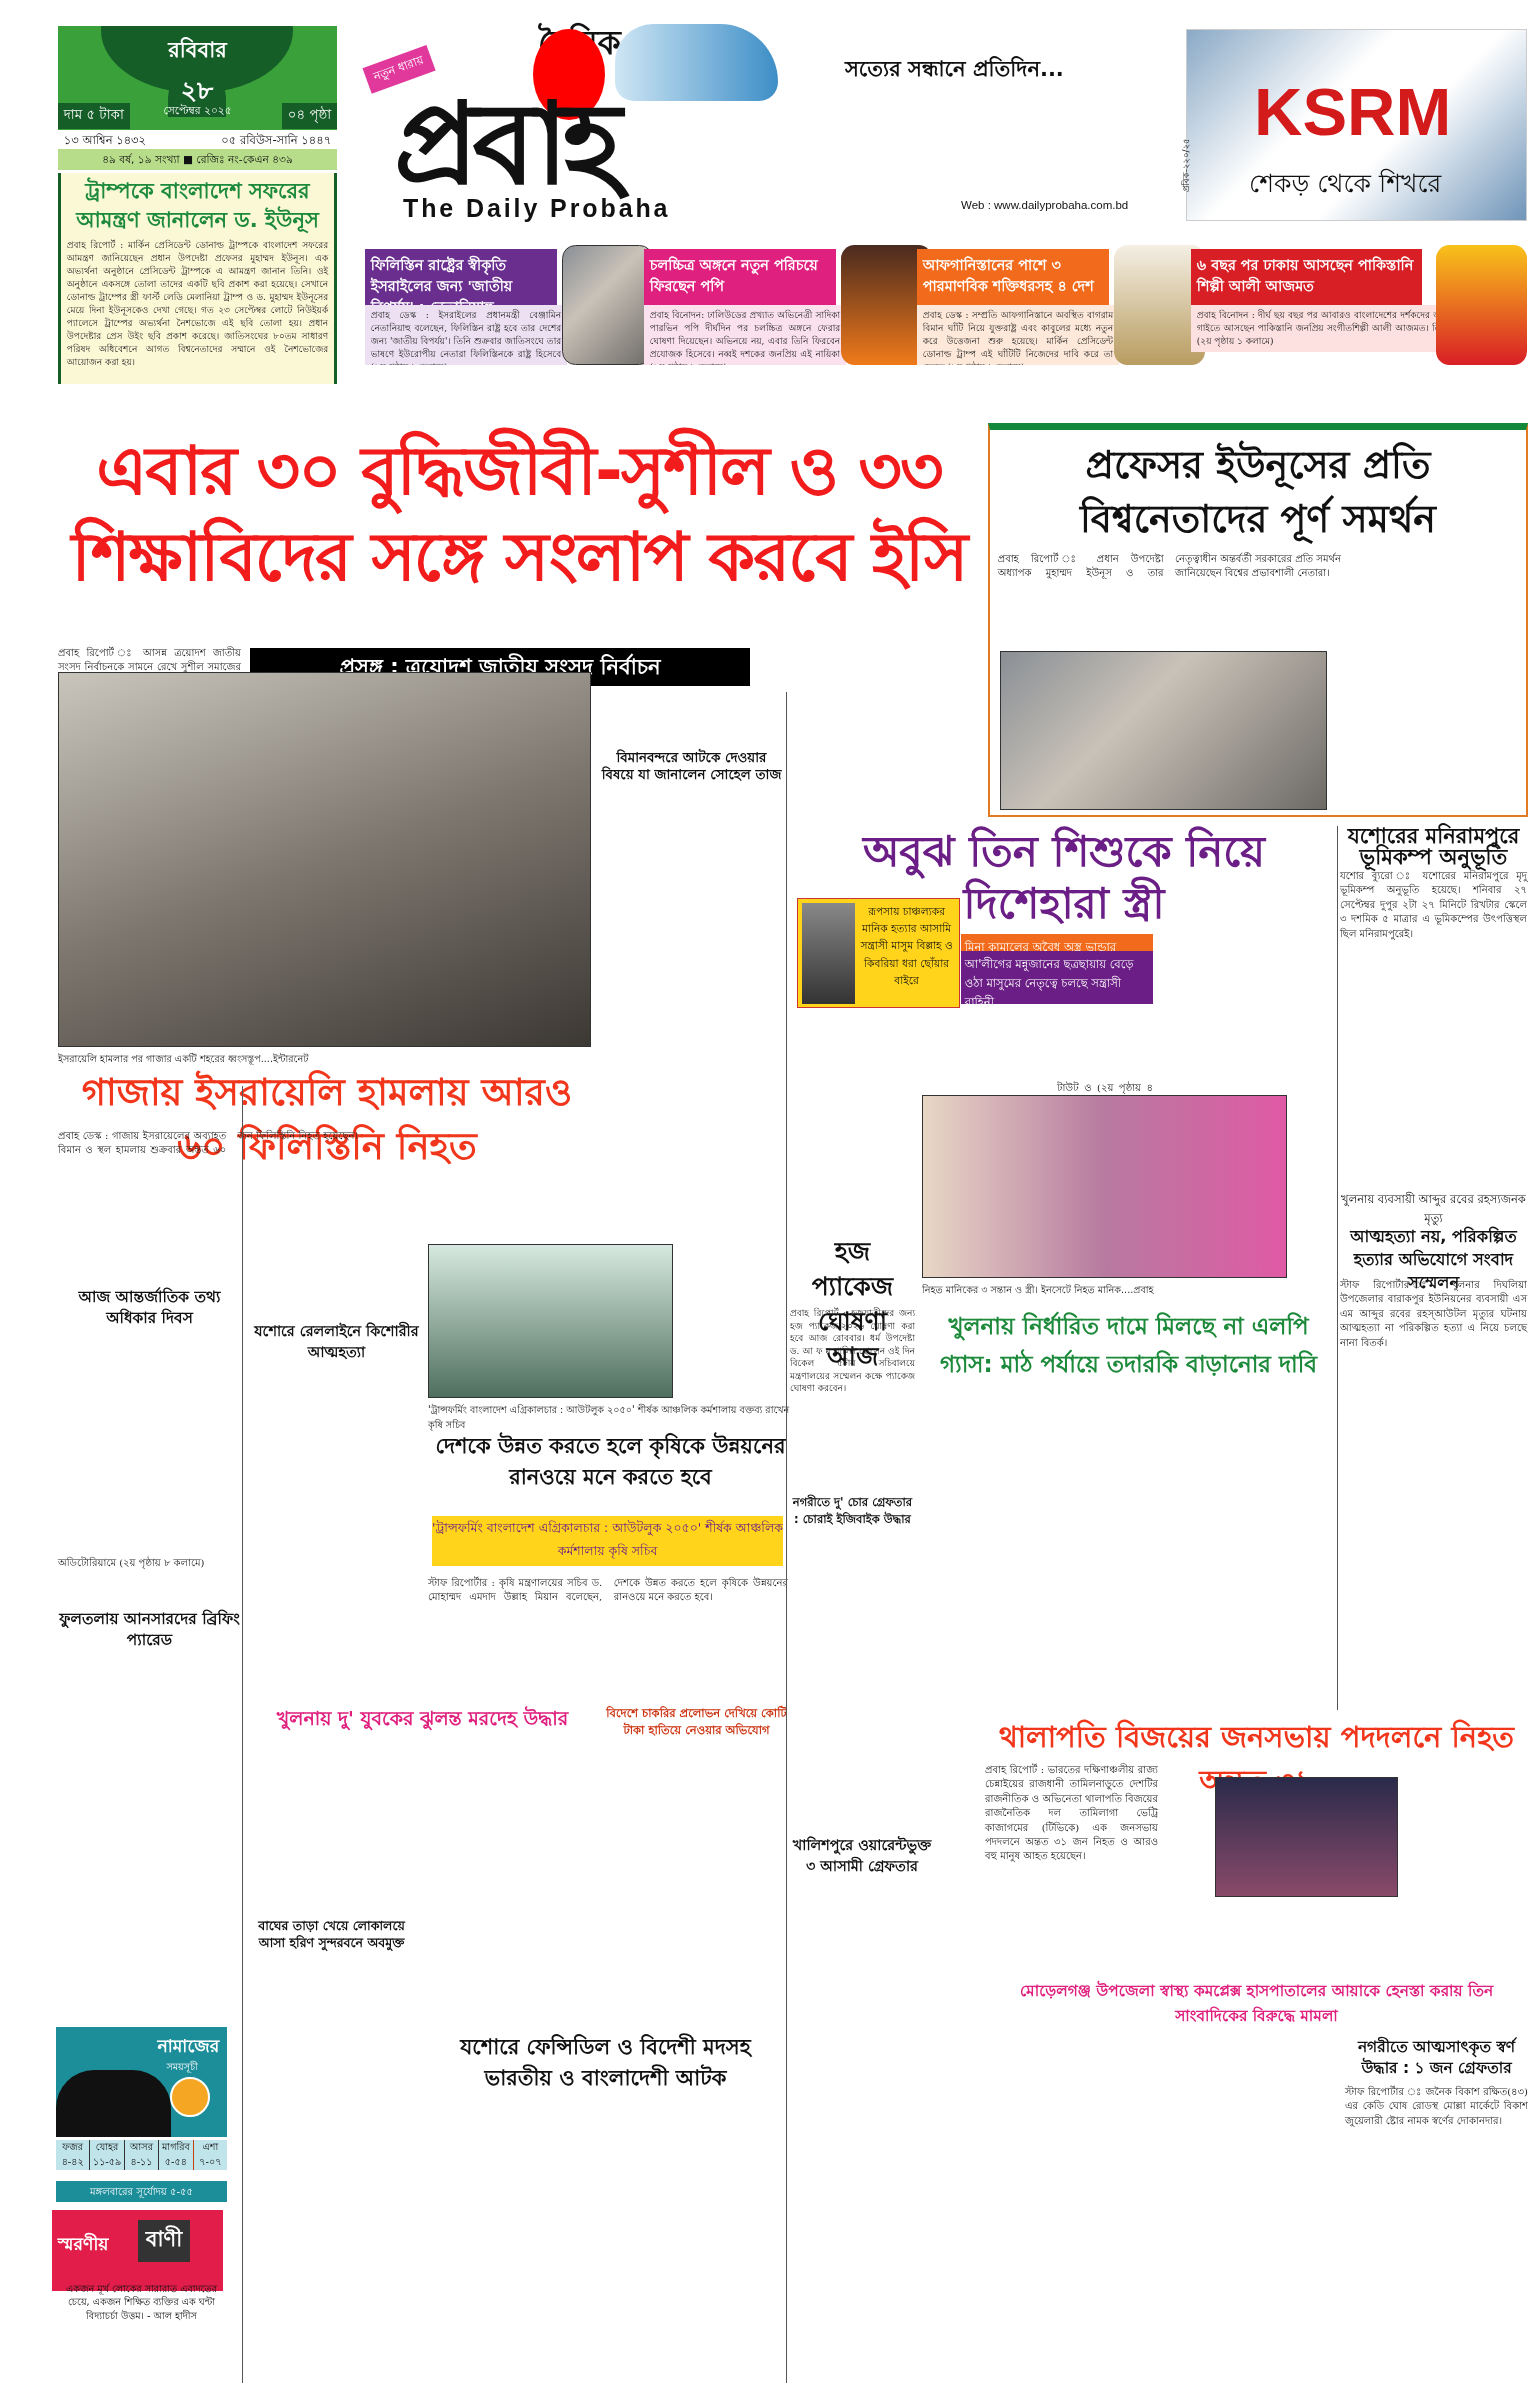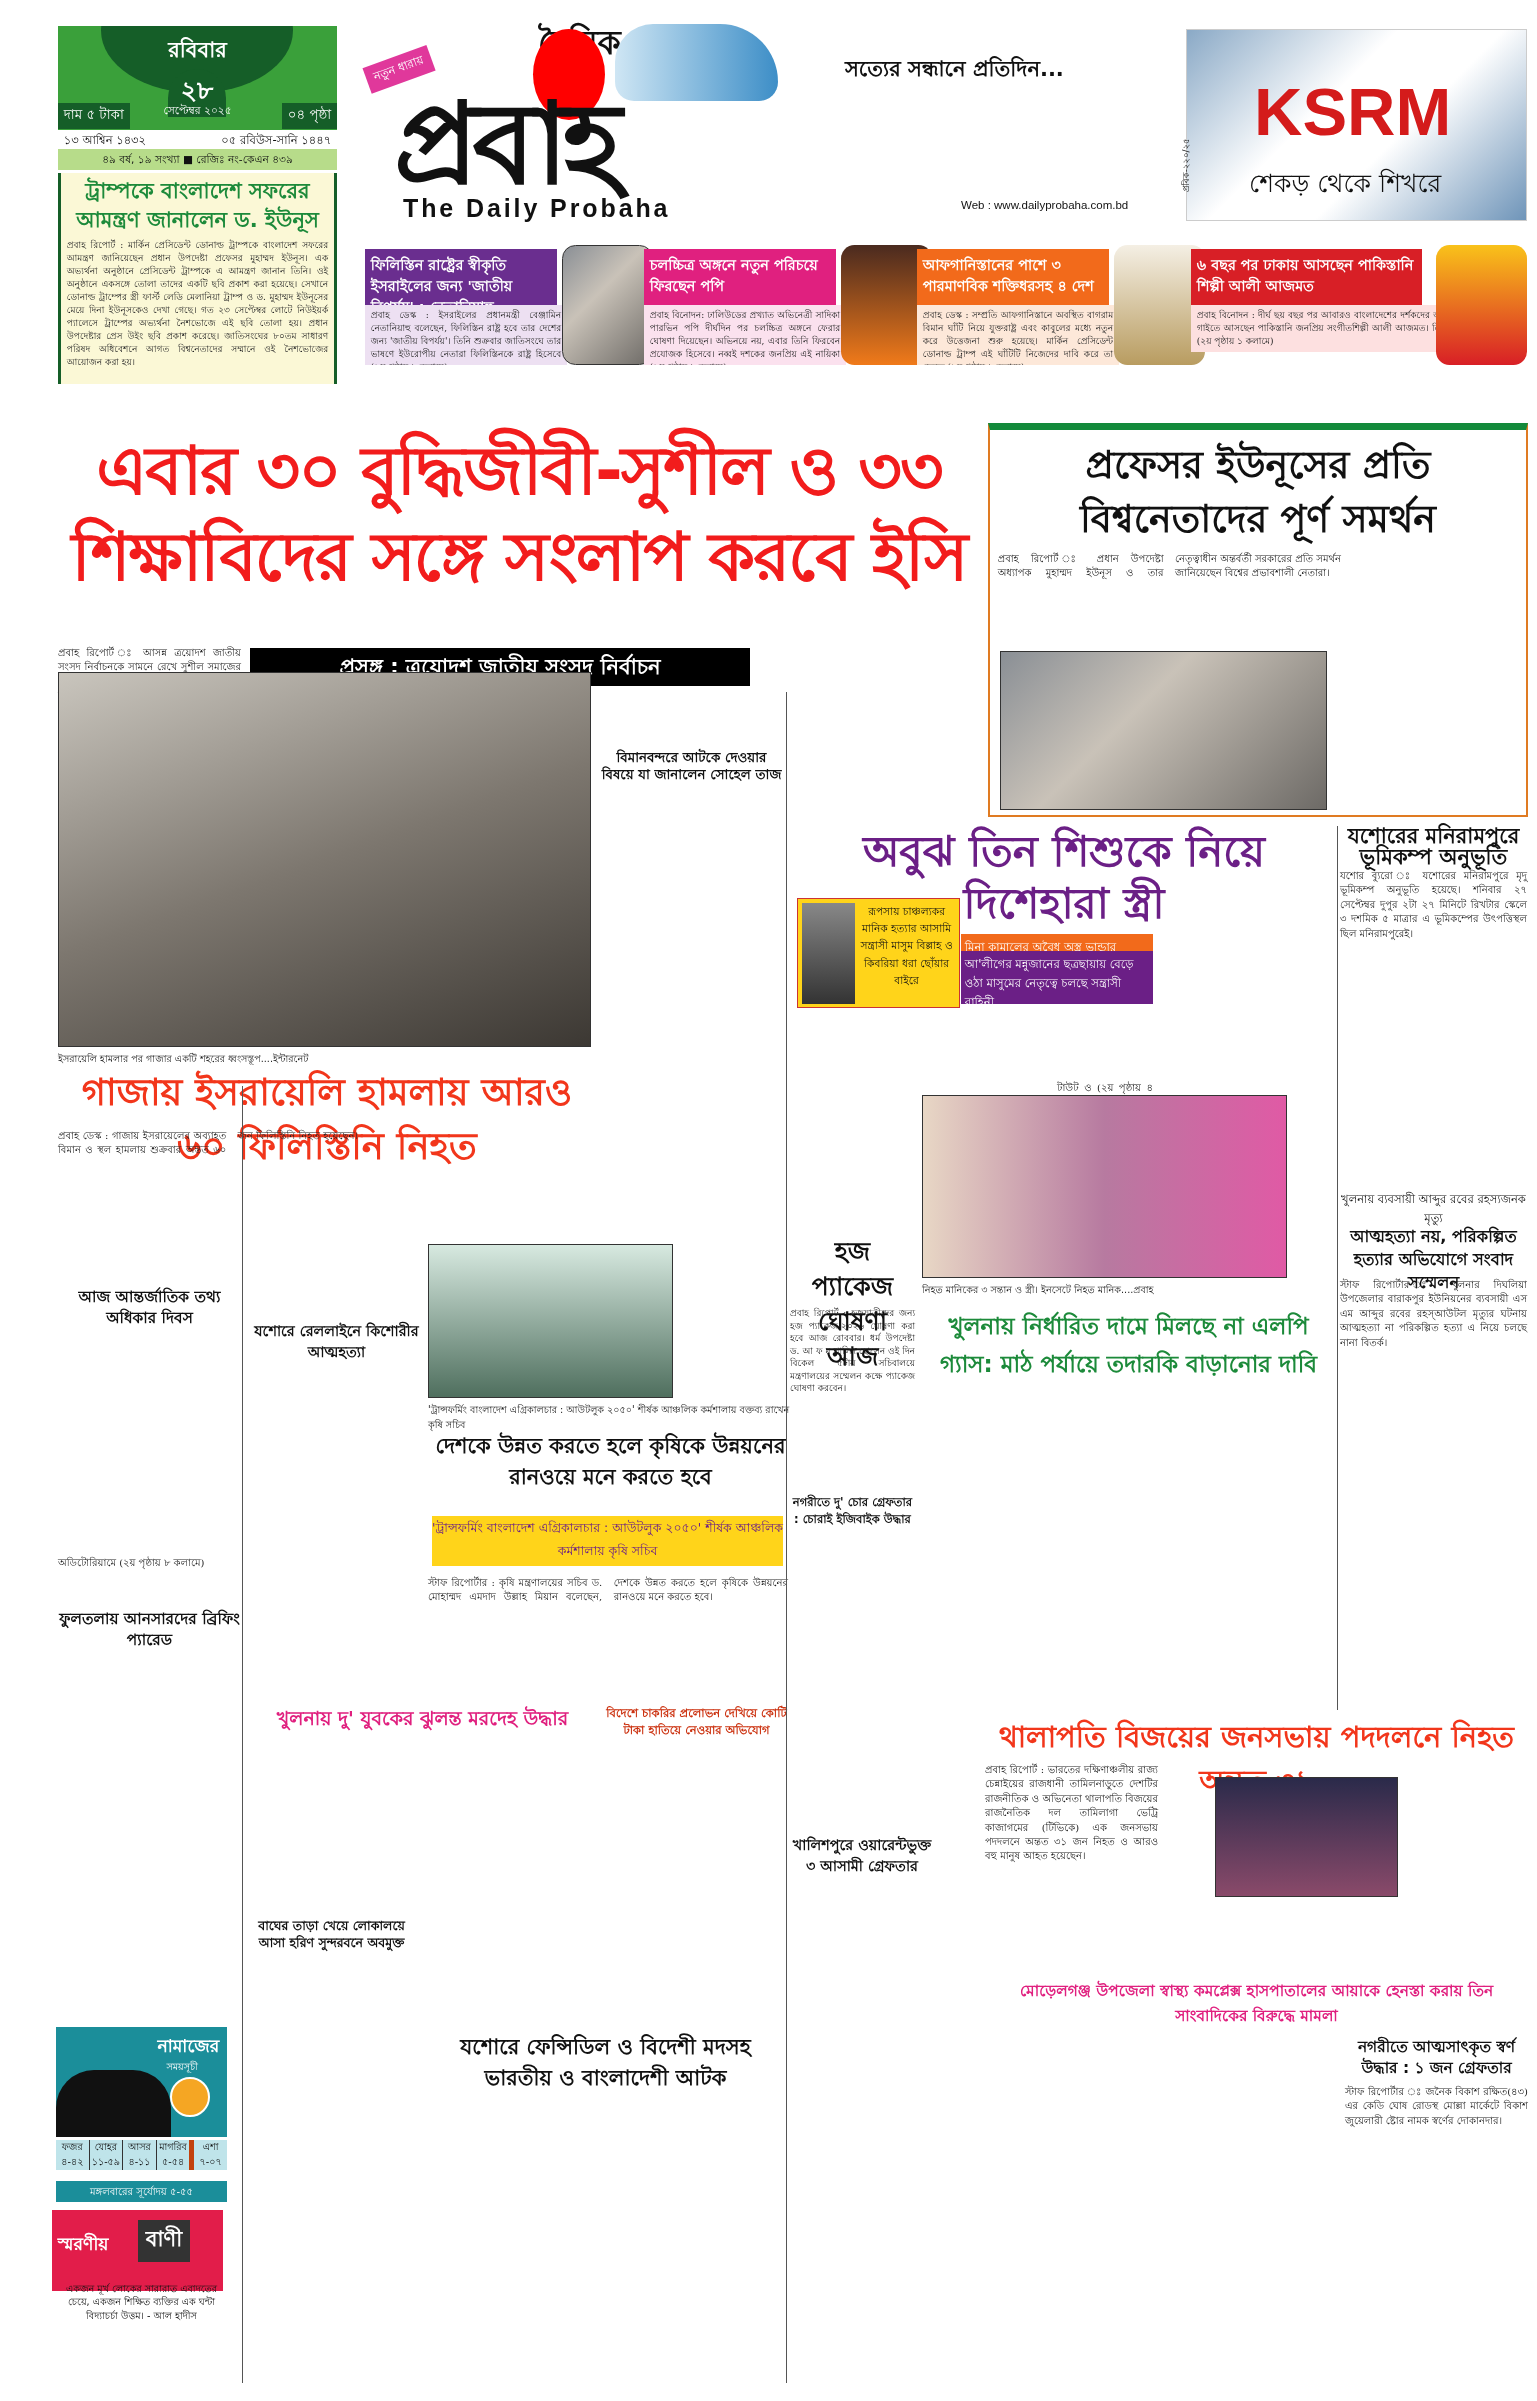--- a/index.html
+++ b/index.html
@@ -192,21 +192,21 @@
         <div>৪-৪২</div>
       </div>
     <div style="flex:1;text-align:center;font-size:9.6px;border-right:1px solid #333">
         <div>যোহর</div>
         <div>১১-৫৯</div>
       </div>
     <div style="flex:1;text-align:center;font-size:9.6px;border-right:1px solid #333">
         <div>আসর</div>
         <div>৪-১১</div>
       </div>
-    <div style="flex:1;text-align:center;font-size:9.6px;border-right:5px solid #c2410c">
+    <div style="flex:1;text-align:center;font-size:9.6px;border-right:1px solid #c2410c">
         <div>মাগরিব</div>
         <div>৫-৫৪</div>
       </div>
     <div style="flex:1;text-align:center;font-size:9.6px">
         <div>এশা</div>
         <div>৭-০৭</div>
       </div>
   </div>
   <div style="position:absolute;left:0;top:154px;width:171px;height:21px;background:#1b8e9a;color:#fff;font-size:10px;text-align:center;line-height:21px">মঙ্গলবারের সূর্যোদয় ৫-৫৫</div>
 </div>

